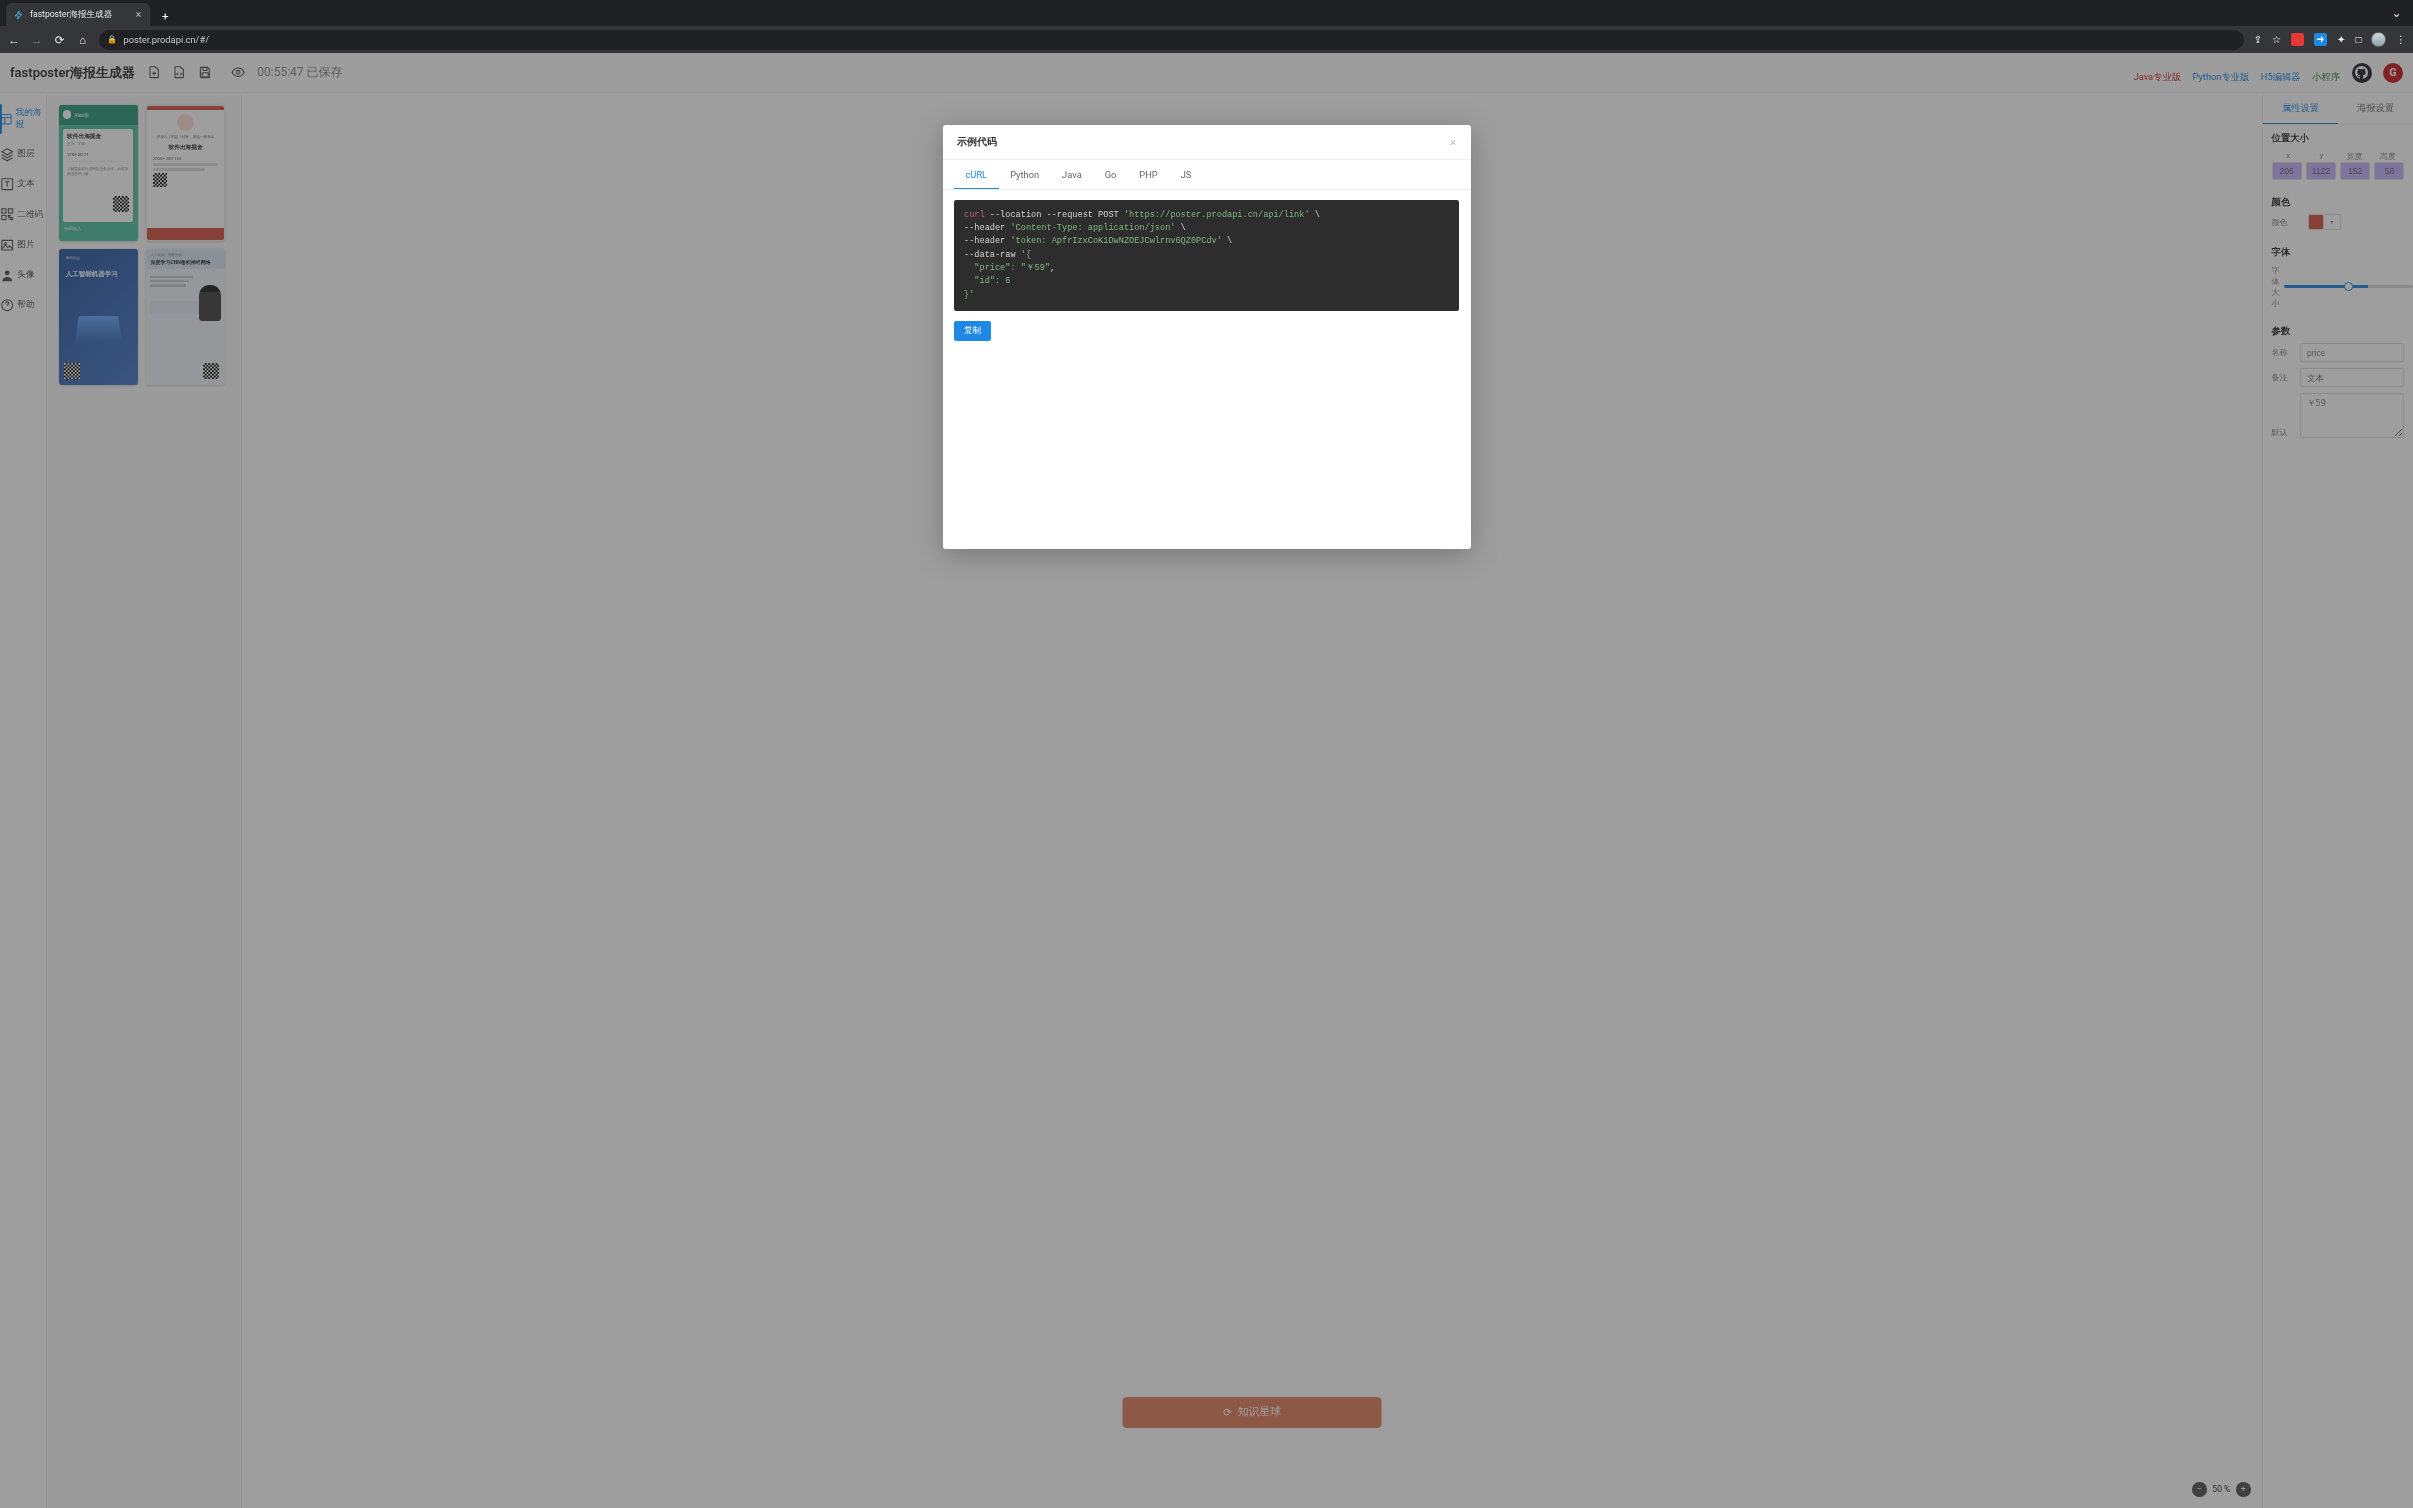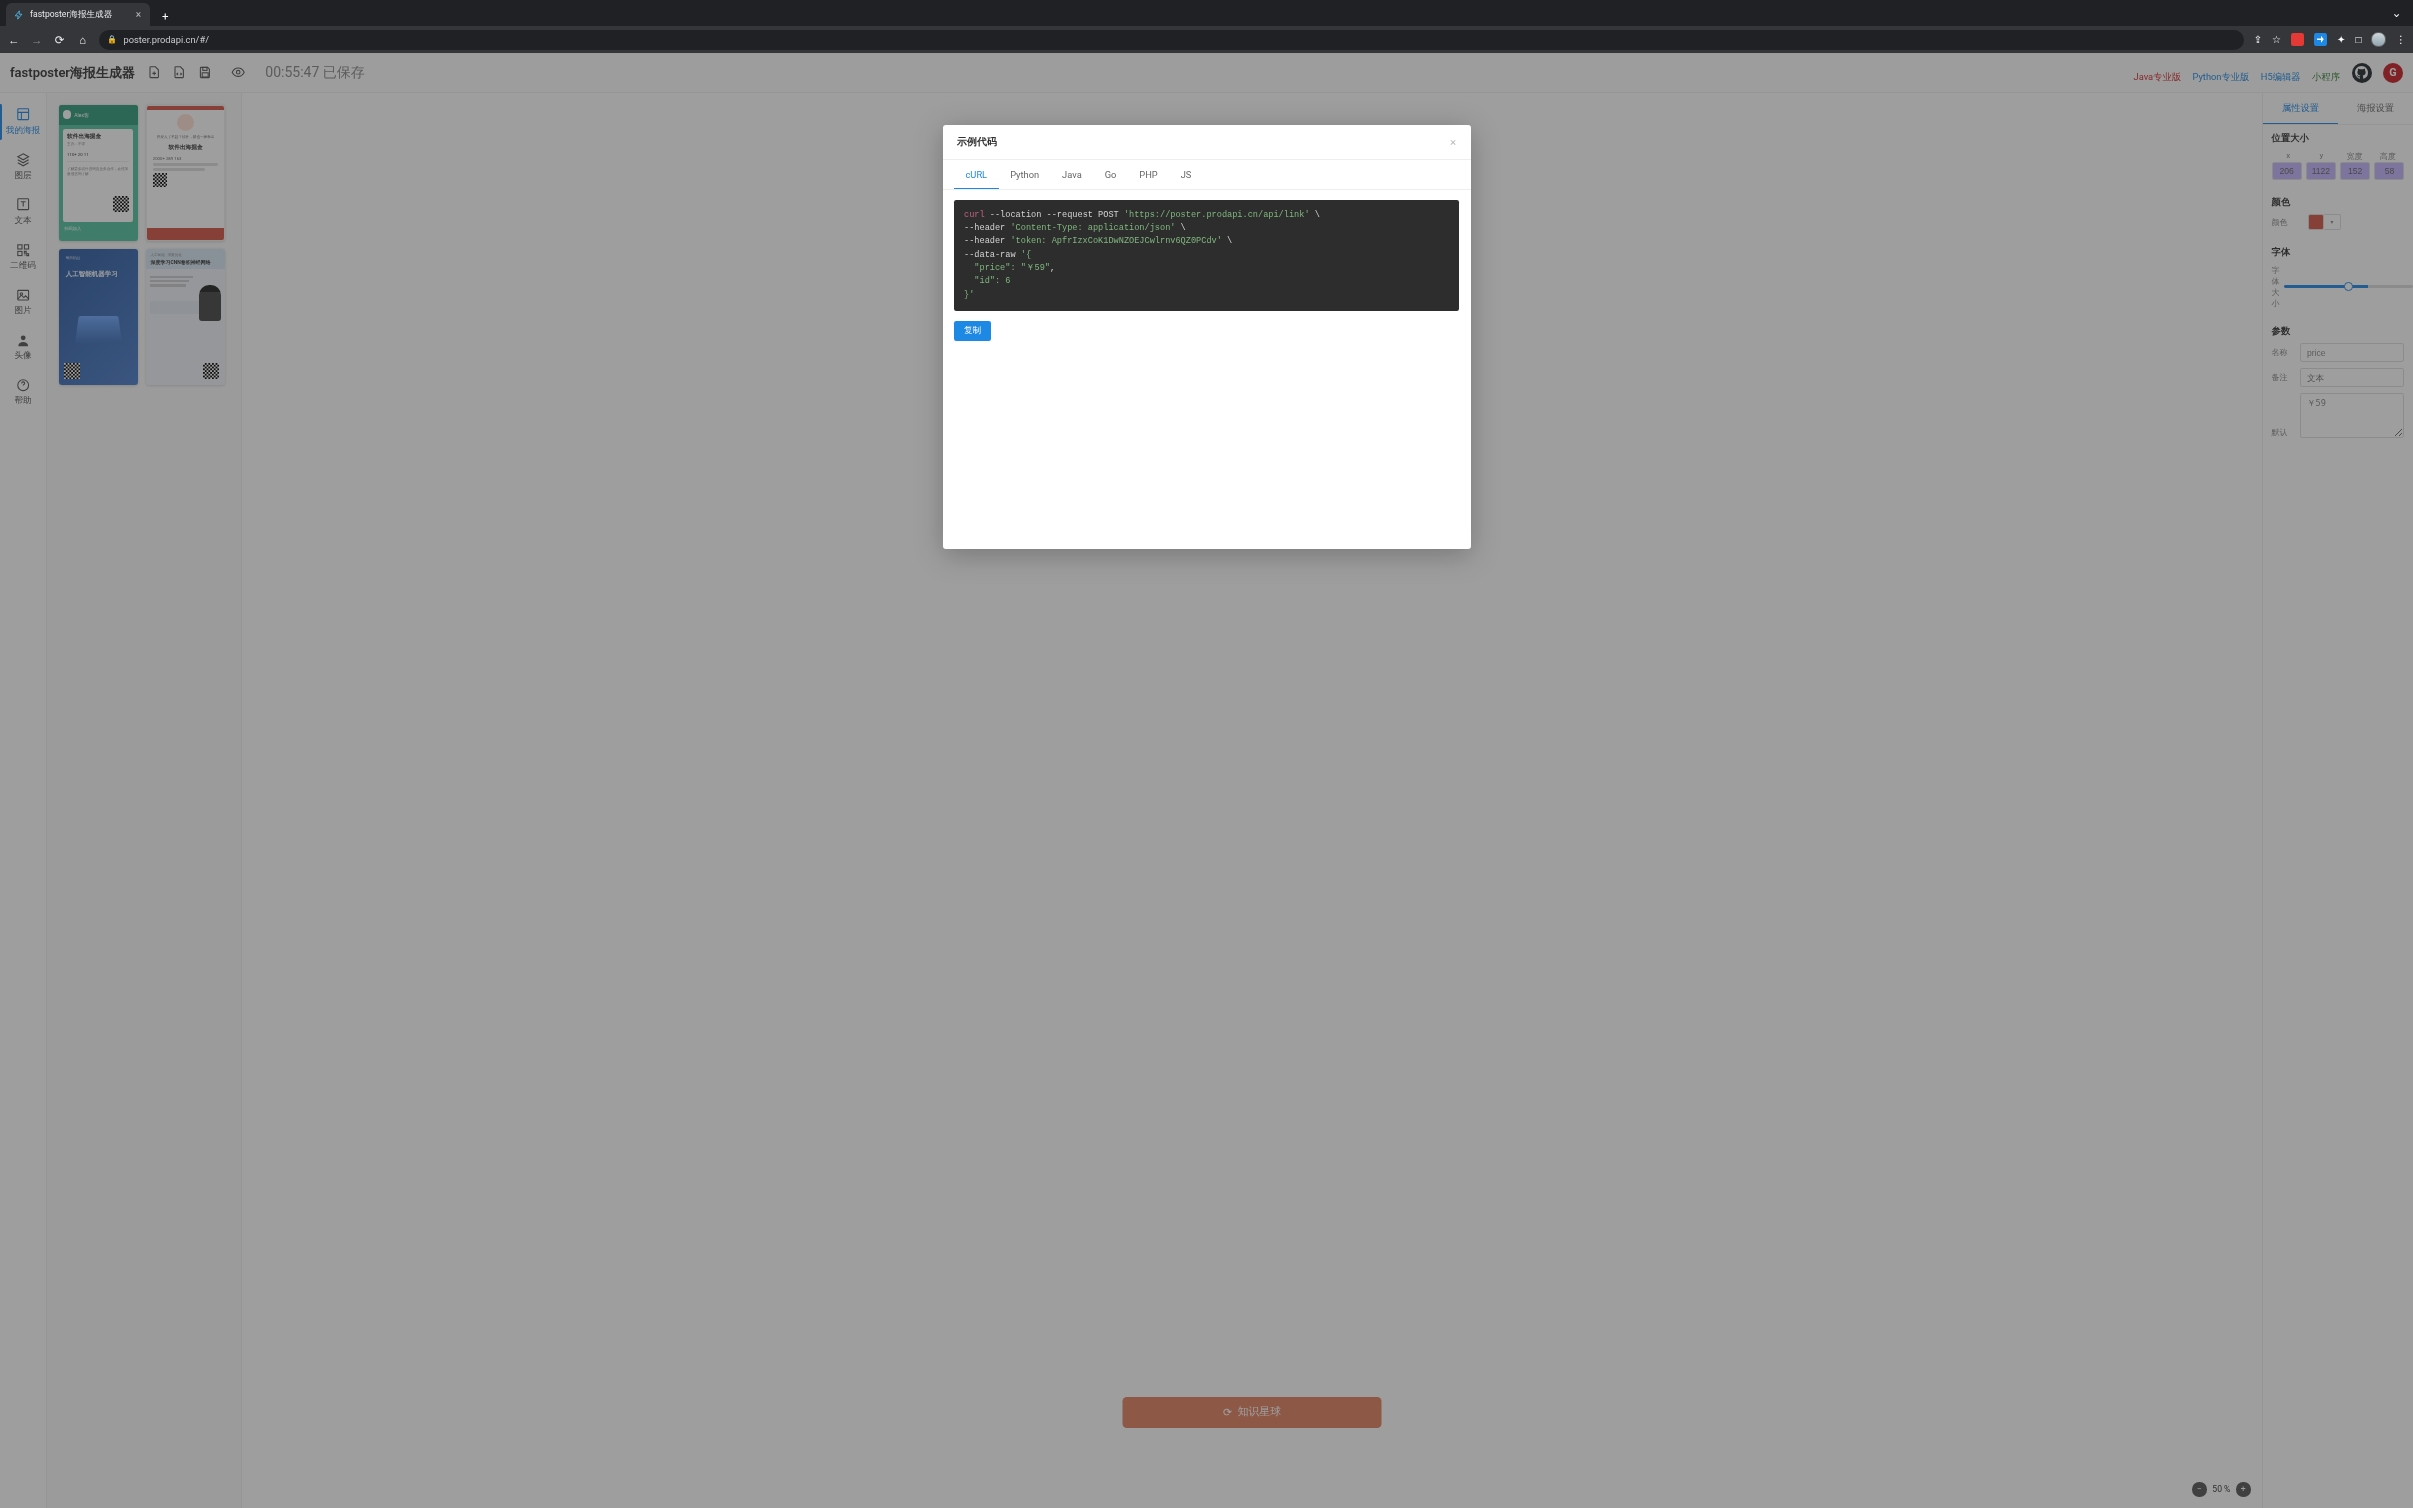--- a/index.html
+++ b/index.html
@@ -22,33 +22,33 @@
     .ext-red { width: 13px; height: 13px; background: #e53935; border-radius: 2.2px; display: inline-block; }
     .ext-blue { width: 13px; height: 13px; background: #1e88e5; border-radius: 2.2px; display: inline-block; position: relative; }
     .ext-blue::after { content: ""; position: absolute; inset: 2.2px; background: #fff; clip-path: polygon(0 40%, 60% 40%, 60% 0, 100% 50%, 60% 100%, 60% 60%, 0 60%); transform: scale(.8); }
 
     
     .app-shell { position: relative; background: #fdfdfd; height: calc(100vh - 53px); }
     
     .app-header { height: 40px; border-bottom: 0.7px solid #eee; display: flex; align-items: center; padding: 0 10px; gap: 11.5px; color: #333; }
     .app-title { font-size: 13px; font-weight: 600; color: #333; }
     .hdr-icon { width: 14.4px; height: 14.4px; color: #555; display: inline-flex; align-items: center; justify-content: center; }
-    .saved-status { color: #888; font-size: 14px; display: flex; align-items: center; gap: 4.3px; margin-left: 8px; }
+    .saved-status { color: #888; font-size: 12px; display: flex; align-items: center; gap: 4.3px; }
     .hdr-spacer { flex: 1; }
     .top-link { font-size: 9.3px; margin-top: 9px; }
     .top-link.red { color: #d32f2f; }
     .top-link.blue { color: #1e88e5; }
     .top-link.green { color: #2e7d32; }
     .brand-gh { width: 20px; height: 20px; border-radius: 50%; background: #24292e; display: inline-flex; align-items: center; justify-content: center; }
     .brand-gh svg { fill: #fff; width: 13px; height: 13px; }
     .brand-gitee { width: 20px; height: 20px; border-radius: 50%; background: #c71d23; color: #fff; display: inline-flex; align-items: center; justify-content: center; font-weight: 700; font-size: 10.8px; }
 
     .app-body { display: flex; height: calc(100% - 40px); }
     .left-rail { width: 47px; border-right: 0.7px solid #eee; background: #fff; display: flex; flex-direction: column; align-items: center; padding-top: 7.2px; gap: 1.4px; }
-    .rail-item { display: flex; flex-direction: column; align-items: center; gap: 2.9px; padding: 7.2px 0; width: 100%; color: #555; font-size: 8.6px; position: relative; }
+    .rail-item { display: flex; align-items: center; gap: 2.9px; padding: 7.2px 0; width: 100%; color: #555; font-size: 8.6px; position: relative; }
     .rail-item.active { color: #1e88e5; }
     .rail-item.active::before { content: ""; position: absolute; left: 0; top: 4.3px; bottom: 4.3px; width: 2.2px; background: #1e88e5; border-radius: 0 1.4px 1.4px 0; }
     .rail-item svg { width: 14.4px; height: 14.4px; }
 
     .template-area { width: 195px; padding: 11.5px; display: flex; flex-wrap: wrap; gap: 8.6px; align-content: flex-start; background: #fafafa; border-right: 0.7px solid #eee; }
     .thumb { width: 79px; height: 136px; border-radius: 2.9px; box-shadow: 0 0.7px 2.9px rgba(0,0,0,.15); overflow: hidden; position: relative; font-size: 5px; color: #333; }
     .thumb.t1 { background: #52c4a0; }
     .thumb.t1 .head1 { background: #2e9c78; height: 20px; display: flex; align-items: center; padding: 0 4.3px; gap: 2.9px; color: #fff; }
     .thumb.t1 .card1 { background: #fff; margin: 4.3px; border-radius: 2.2px; padding: 4.3px; height: 93px; }
     .thumb.t1 .foot1 { display: flex; justify-content: space-between; padding: 0 5.7px; color: #fff; font-size: 4.3px; }

